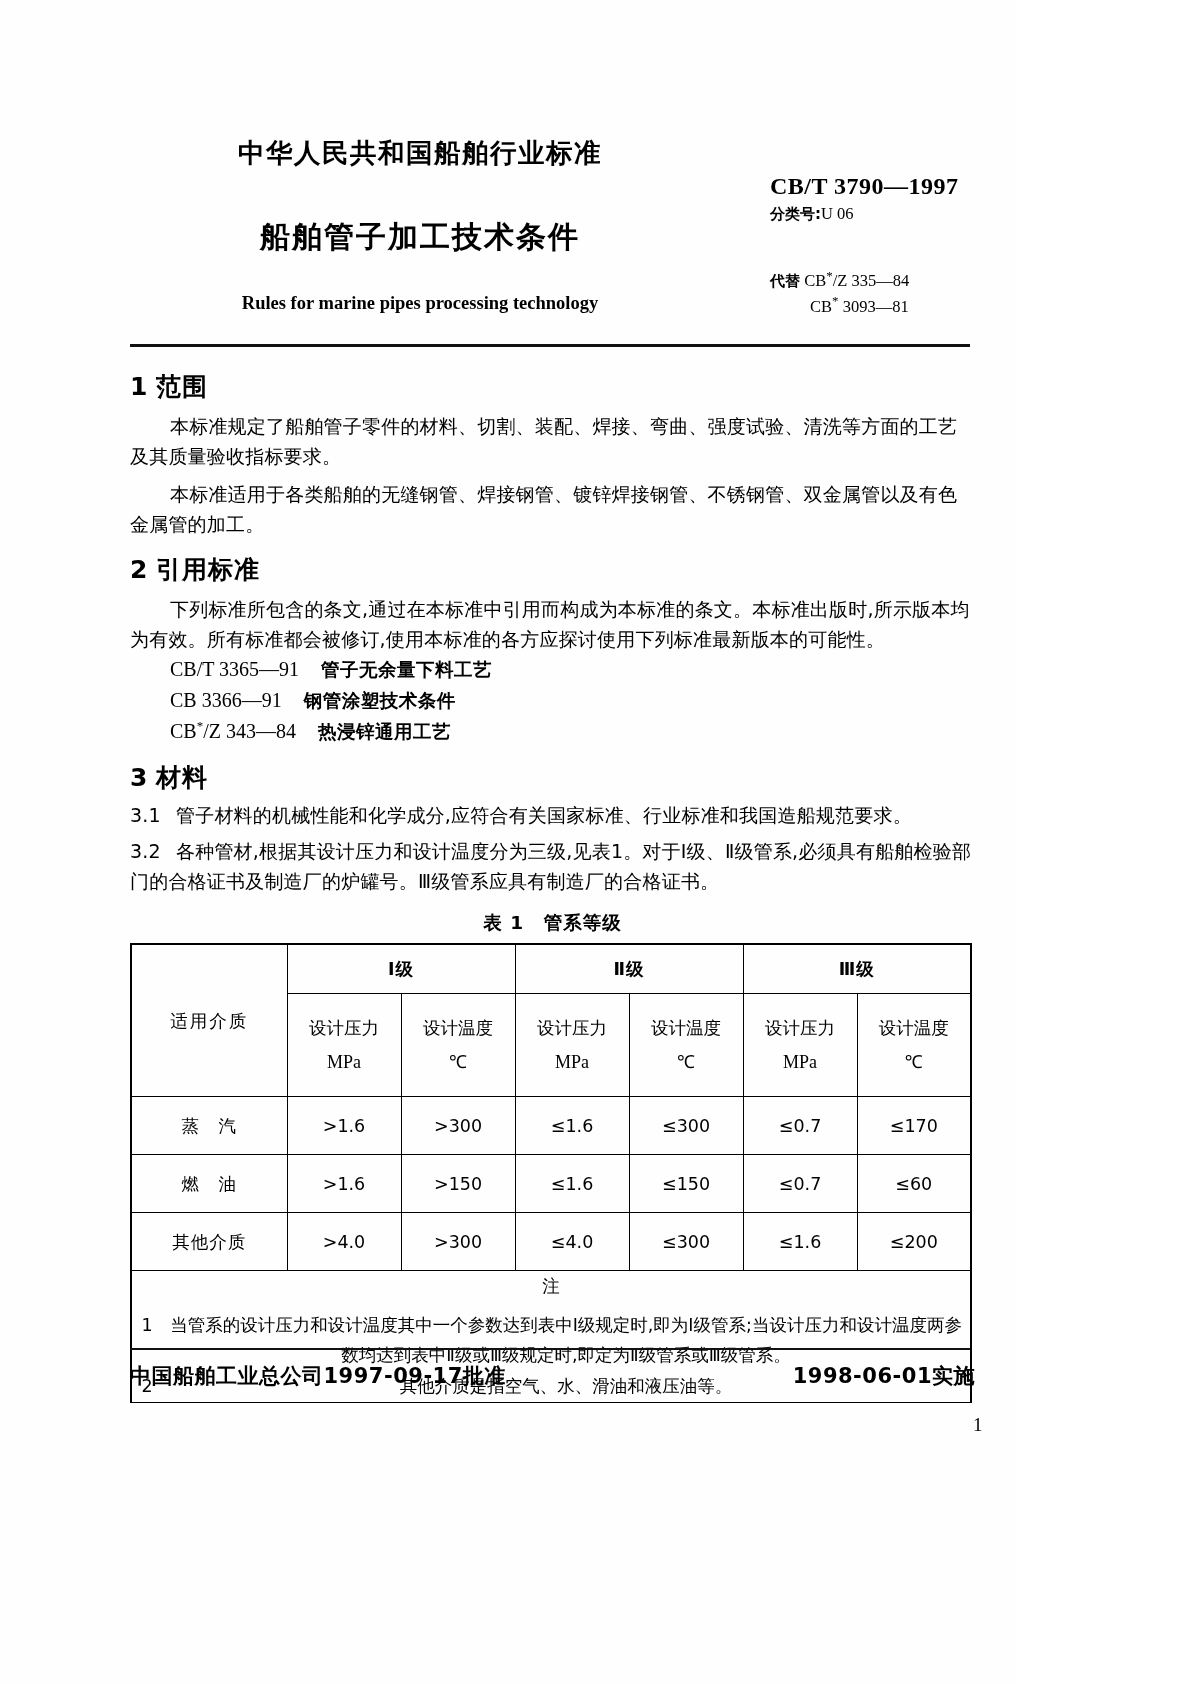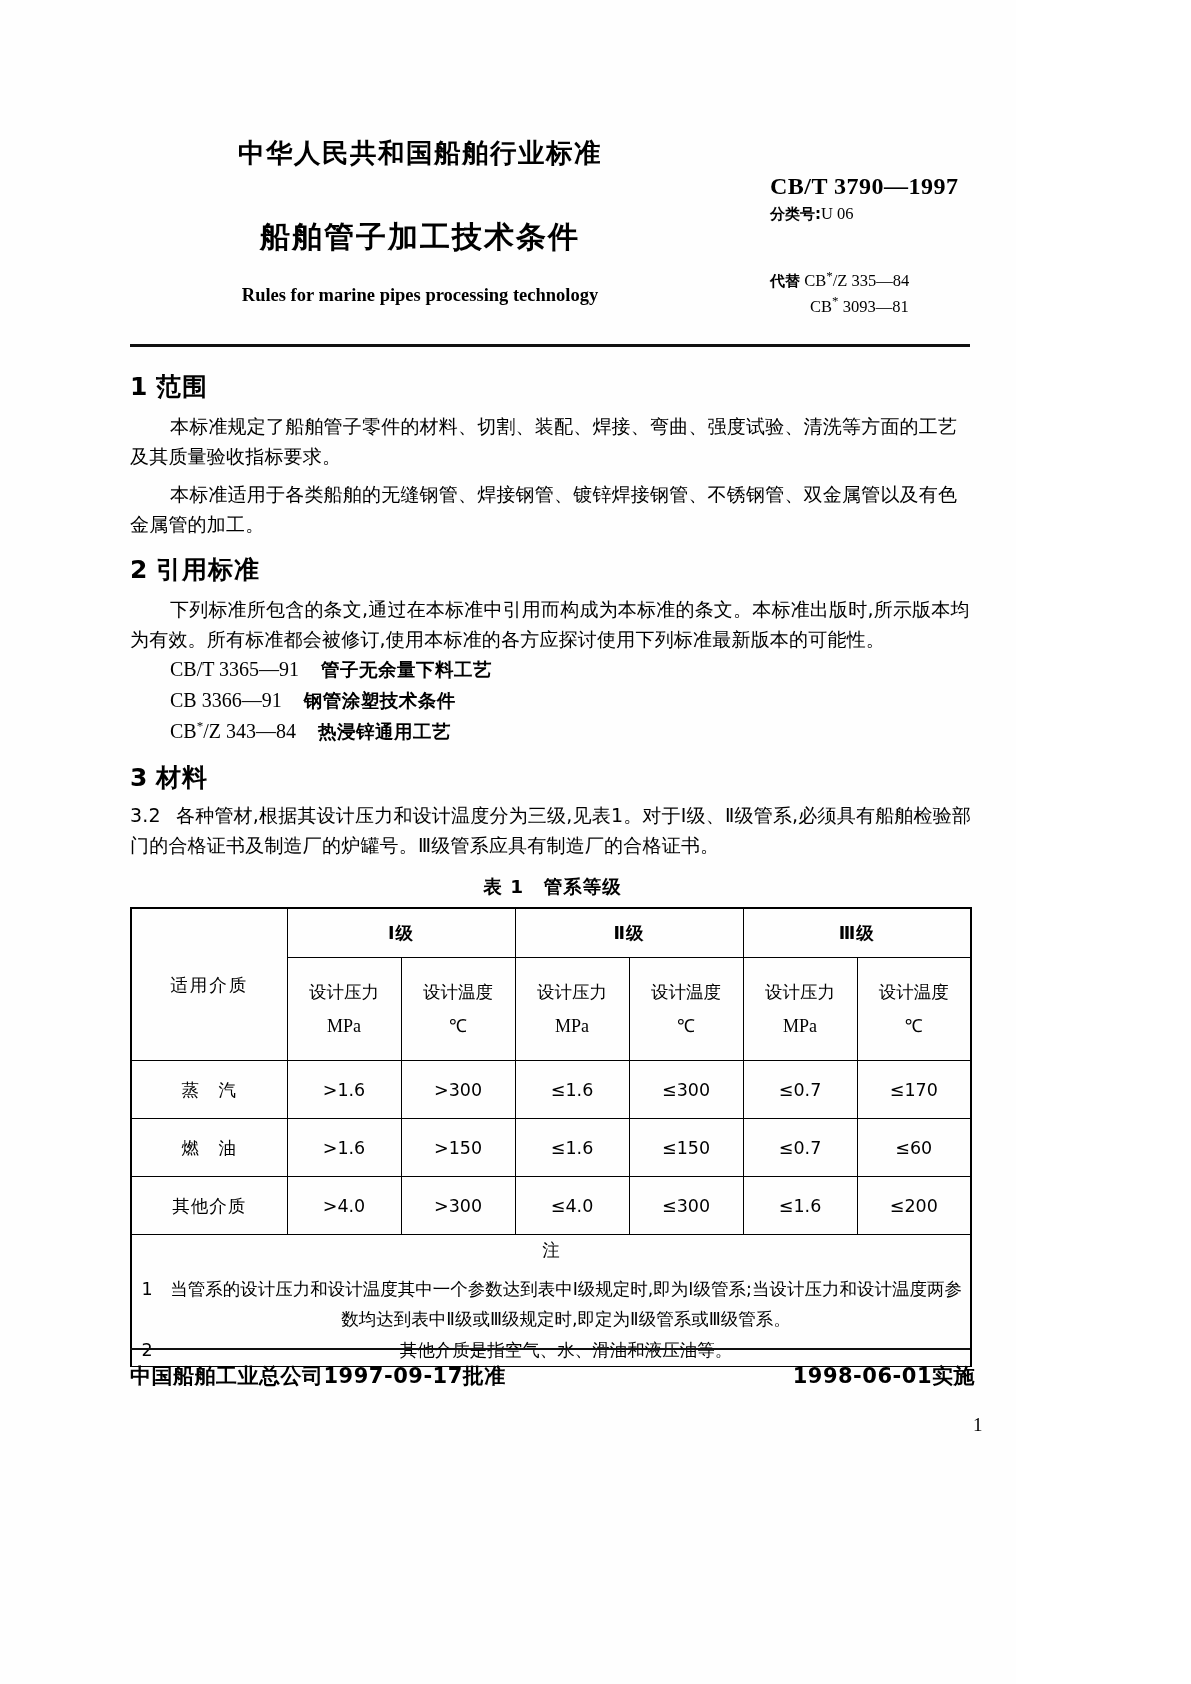--- a/index.html
+++ b/index.html
@@ -54,21 +54,21 @@
     font-weight: bold;
     font-size: 30px;
     letter-spacing: 2px;
     margin-top: 46px;
     white-space: nowrap;
   }
   .doc-title-en {
     font-family: "Liberation Serif", serif;
     font-weight: bold;
     font-size: 18.5px;
-    margin-top: 27px;
+    margin-top: 35px;
     white-space: nowrap;
   }
   .mast-right {
     position: absolute;
     left: 640px;
     top: 0;
     width: 240px;
     margin-top: 38px;
   }
   .std-no {
@@ -299,20 +299,21 @@
       <span>CB 3366—91</span><span class="cn">钢管涂塑技术条件</span>
     </div>
     <div class="refline">
       <span>CB<sup class="star">*</sup>/Z 343—84</span><span class="cn">热浸锌通用工艺</span>
     </div>
 
     <div class="sec-wrap">
       <h2 class="sec"><span class="sec-num">3</span><span>材料</span></h2>
     </div>
 
+    <div class="clause"><span class="cnum">3.1</span><span class="cbody">管子材料的机械性能和化学成分,应符合有关国家标准、行业标准和我国造船规范要求。</span></div>
 
     <div class="clause"><span class="cnum">3.2</span><span class="cbody">各种管材,根据其设计压力和设计温度分为三级,见表1。对于Ⅰ级、Ⅱ级管系,必须具有船舶检验部门的合格证书及制造厂的炉罐号。Ⅲ级管系应具有制造厂的合格证书。</span></div>
 
     <div class="tbl-caption">表 1　管系等级</div>
 
     <table class="grade">
       <colgroup>
         <col style="width:156px">
         <col style="width:114px">
           <col style="width:114px">

